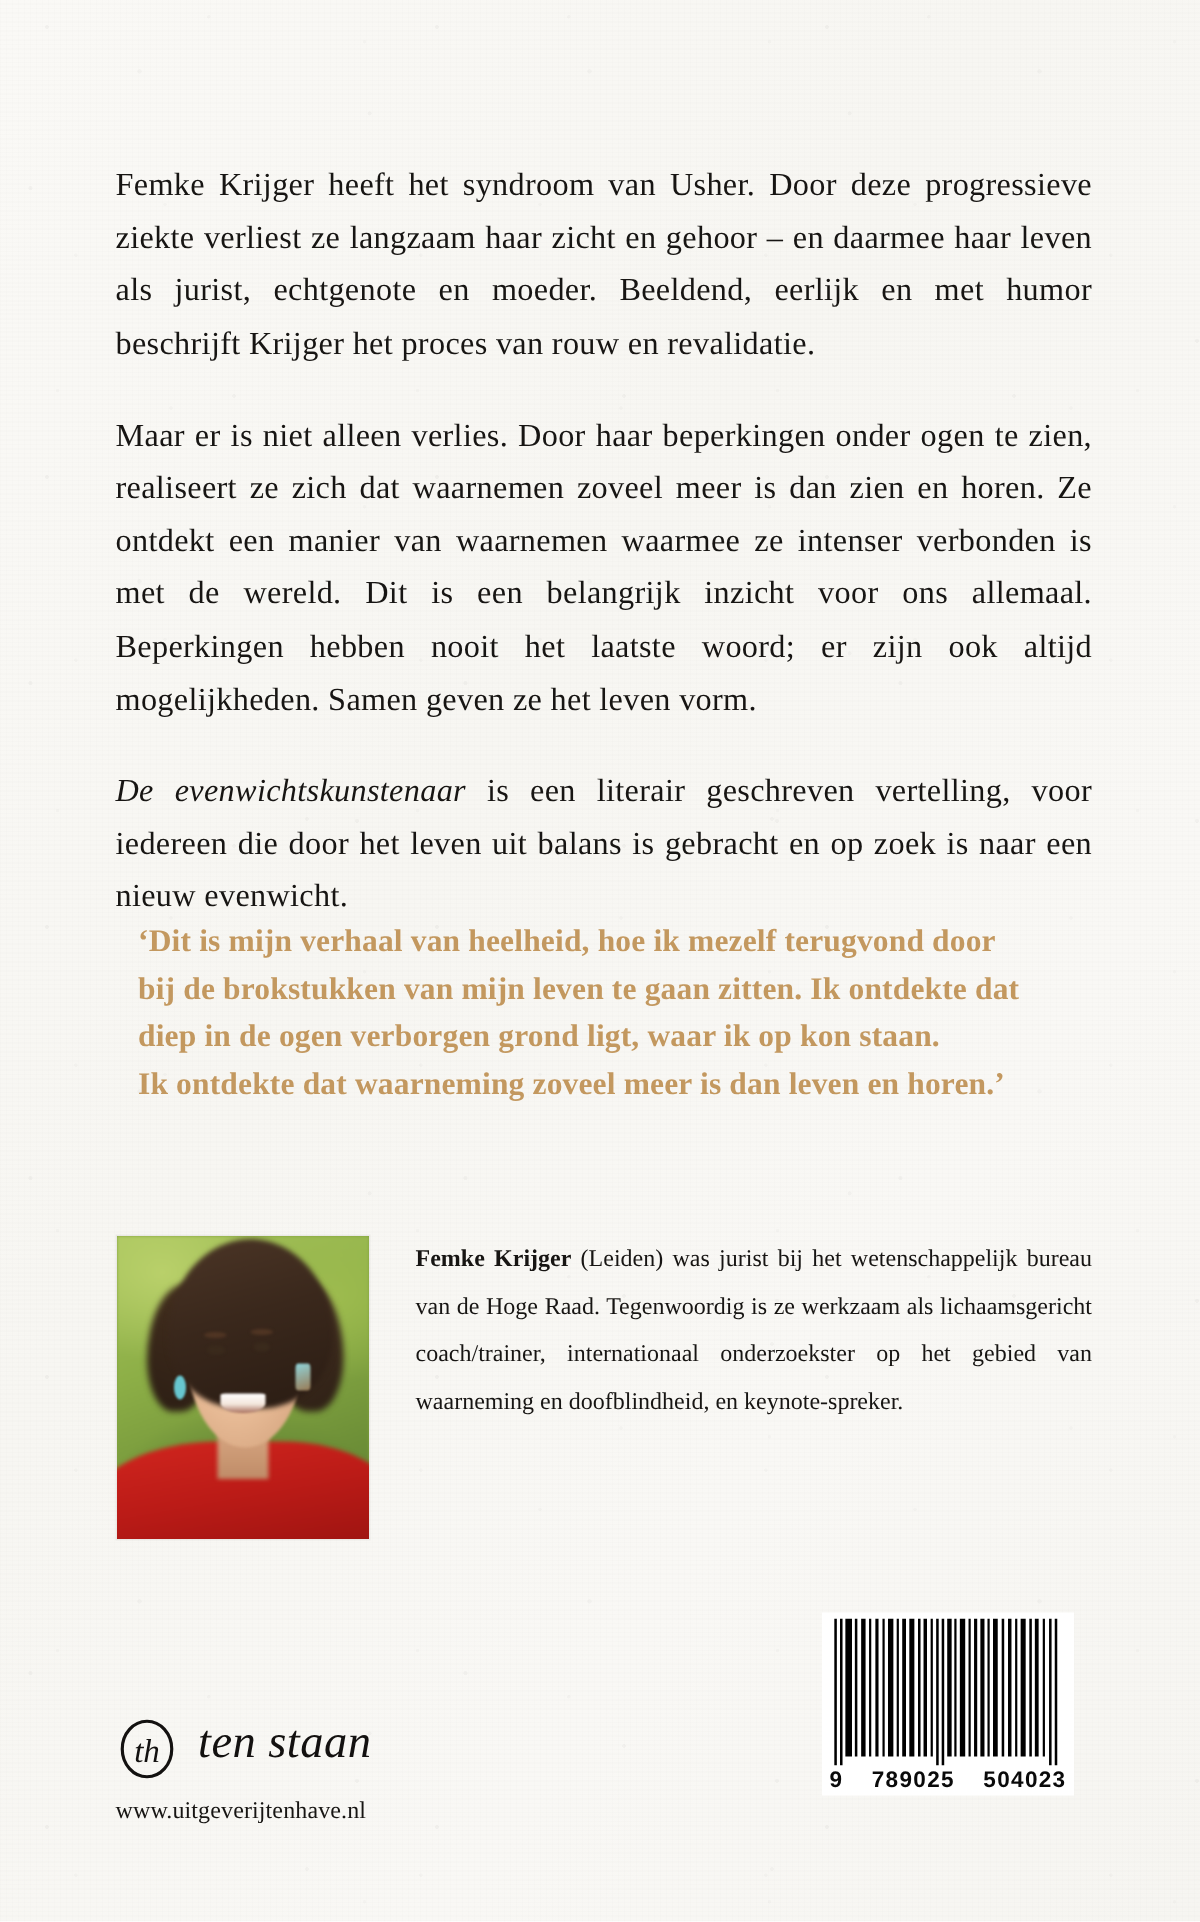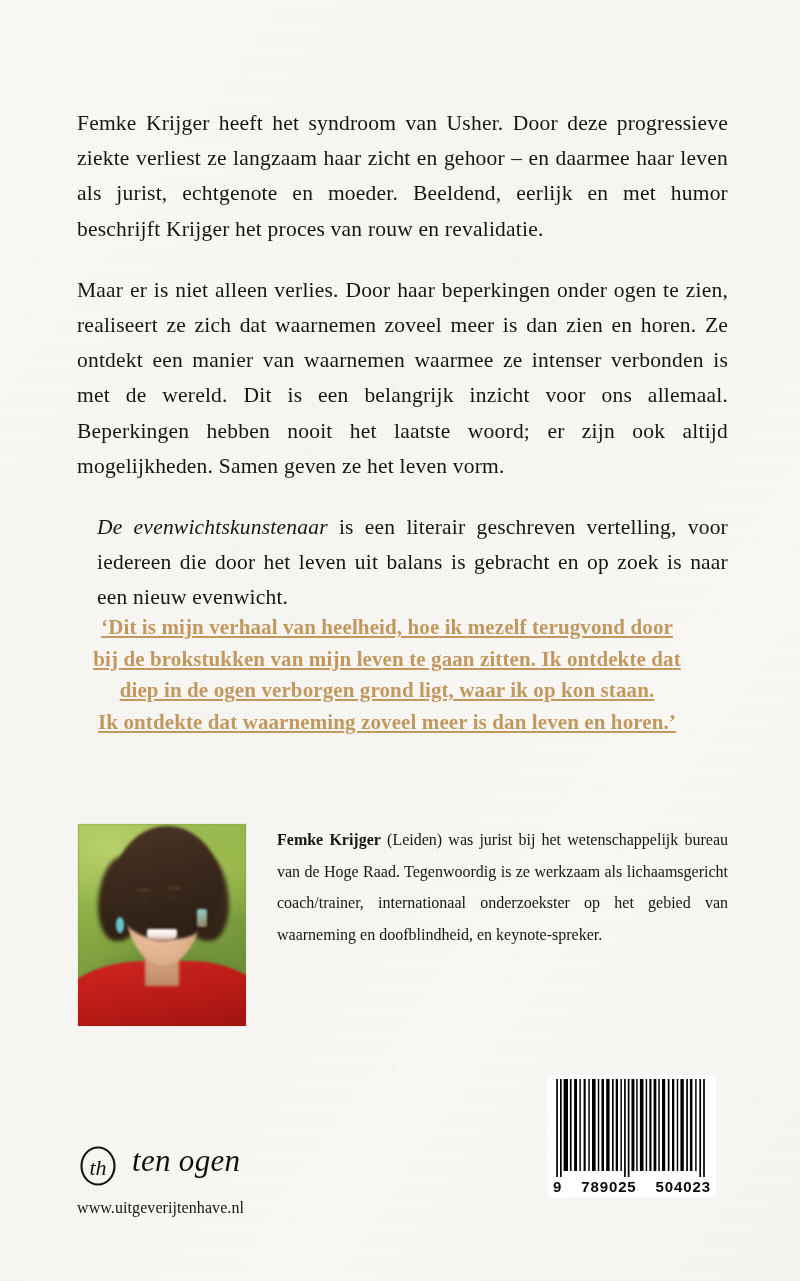--- a/index.html
+++ b/index.html
@@ -61,35 +61,33 @@
   .blurb p {
     margin: 0 0 26px 0;
     font-size: 21.5px;
     line-height: 35.2px;
     text-align: justify;
     text-justify: inter-word;
     hyphens: manual;
     letter-spacing: 0.01em;
     color: #171513;
   }
-  .blurb p:last-child { margin-bottom: 0; margin-left: 20px; }
+  .blurb p:last-child { margin-bottom: 0; }
   .blurb .book-title { font-style: italic; }
 
   .pull-quote {
     position: absolute;
-    left: 76px;
+    left: 92px;
     top: 612px;
     width: 622px;
-    text-align: center;
     color: #c3985f;
     font-size: 21px;
     line-height: 31.5px;
     font-weight: 700;
     letter-spacing: 0.005em;
-    text-decoration: underline;
   }
   .pull-quote .q-line { display: block; white-space: nowrap; }
 
   .author-block {
     position: absolute;
     left: 78px;
     top: 824px;
     width: 650px;
   }
   .author-photo {
@@ -292,21 +290,21 @@
       <span class="author-name">Femke Krijger</span><span> (Leiden) was jurist bij het wetenschappelijk bureau van de Hoge Raad. Tegenwoordig is ze werkzaam als lichaamsgericht coach/trainer, internationaal onderzoekster op het gebied van waarneming en doofblindheid, en keynote-spreker.</span>
     </div>
   </div>
 
   <div class="publisher">
     <div class="logo-row">
       <svg class="logo-mark" viewBox="0 0 42 42">
         <ellipse cx="21" cy="21" rx="16.5" ry="18.5" fill="none" stroke="#131110" stroke-width="2.1"></ellipse>
         <text x="21" y="29.5" text-anchor="middle" font-family="Liberation Serif, DejaVu Serif, serif" font-style="italic" font-size="22" fill="#131110">th</text>
       </svg>
-      <span class="logo-word">ten ogen</span>
+      <span class="logo-word">ten staan</span>
     </div>
     <div class="site-url">www.uitgeverijtenhave.nl</div>
   </div>
 
   <div class="barcode-box">
     <svg class="barcode-bars" viewBox="0 0 152 98" preserveAspectRatio="none">
       <rect x="0" y="0" width="152" height="98" fill="#ffffff"></rect>
       <g fill="#000000">
         <rect x="4" y="0" width="1.6" height="98"></rect>
         <rect x="7.6" y="0" width="1.6" height="98"></rect>

